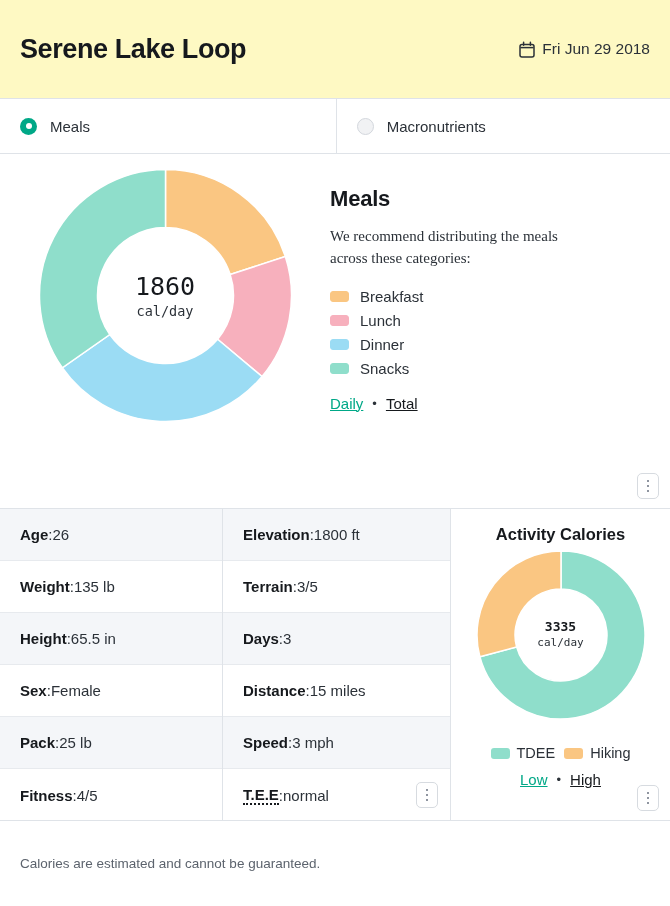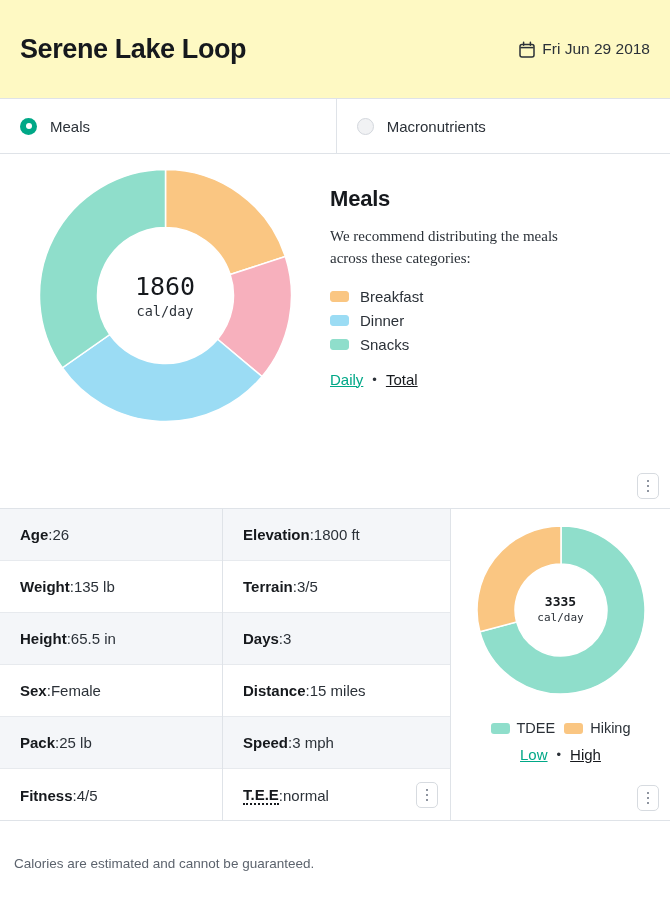--- a/index.html
+++ b/index.html
@@ -230,21 +230,21 @@
   .act-legend .item { display: flex; align-items: center; gap: 7px; }
   .act-links { margin-top: 10px; }
   .kebab-activity { position: absolute; right: 11px; bottom: 9px; }
 
   
   .footer {
     flex: 1;
     display: flex;
     align-items: center;
     justify-content: space-between;
-    padding: 0 14px;
+    padding: 0 20px;
     background: #ffffff;
     gap: 19px;
   }
   .footer-note { font-size: 13.5px; color: #5c636d; }
   .footer-right { display: flex; align-items: center; gap: 12px; }
   .helpful-text { font-size: 13.5px; color: #2b3138; }
   .thumb { cursor: pointer; display: block; }
 </style>
 </head>
 <body>
@@ -296,20 +296,24 @@
     <div class="meals-info">
       <h2>Meals</h2>
       <p>We recommend distributing the meals across these categories:</p>
 
       <div class="legend-list" id="meals-legend">
           <div class="legend-row">
             <span class="swatch" style="background: rgb(250, 198, 130); border: 1px solid rgb(250, 198, 130); filter: none;"></span>
             <span class="legend-label">Breakfast</span>
           </div>
           <div class="legend-row">
+            <span class="swatch" style="background: rgb(247, 176, 189); border: 1px solid rgb(247, 176, 189); filter: none;"></span>
+            <span class="legend-label">Lunch</span>
+          </div>
+          <div class="legend-row">
             <span class="swatch" style="background: rgb(155, 220, 244); border: 1px solid rgb(155, 220, 244); filter: none;"></span>
             <span class="legend-label">Dinner</span>
           </div>
           <div class="legend-row">
             <span class="swatch" style="background: rgb(143, 222, 203); border: 1px solid rgb(143, 222, 203); filter: none;"></span>
             <span class="legend-label">Snacks</span>
           </div>
         </div>
 
       <div class="linkrow">
@@ -342,20 +346,21 @@
         <div class="stat-row"><b>Distance</b>: <span>15 miles</span></div>
         <div class="stat-row shade"><b>Speed</b>: <span>3 mph</span></div>
         <div class="stat-row"><span class="abbr">T.E.E</span>: <span>normal</span><div class="kebab kebab-tee">
             <i></i>
             <i></i>
             <i></i>
           </div></div>
       </div>
 
     <div class="activity">
+      <h3>Activity Calories</h3>
 
       <div class="donut-small">
         <svg id="activity-donut-svg" width="170" height="170" viewBox="0 0 170 170">
             <path d="M85 1 A84 84 0 1 1 3.862230591718273 106.74079978861177 L40.567411990702865 96.90567607471597 A46 46 0 1 0 85 39 Z" fill="#8FDECB" stroke="#ffffff" stroke-width="1.5"></path>
             <path d="M3.862230591718273 106.74079978861177 A84 84 0 0 1 84.99999999999999 1 L84.99999999999999 39 A46 46 0 0 0 40.567411990702865 96.90567607471597 Z" fill="#FAC682" stroke="#ffffff" stroke-width="1.5"></path>
           </svg>
         <div class="donut-center">
           <div class="val">3335</div>
           <div class="unit">cal/day</div>
         </div>

